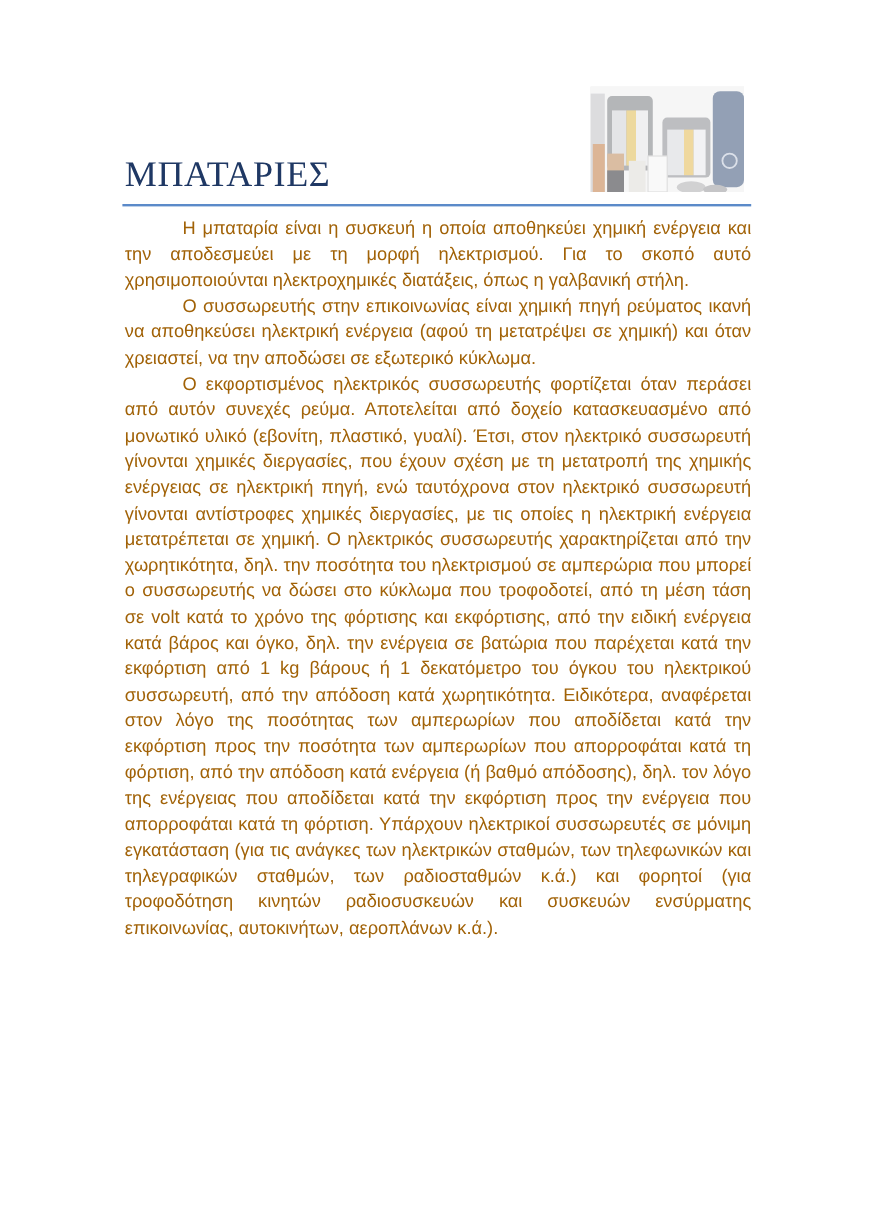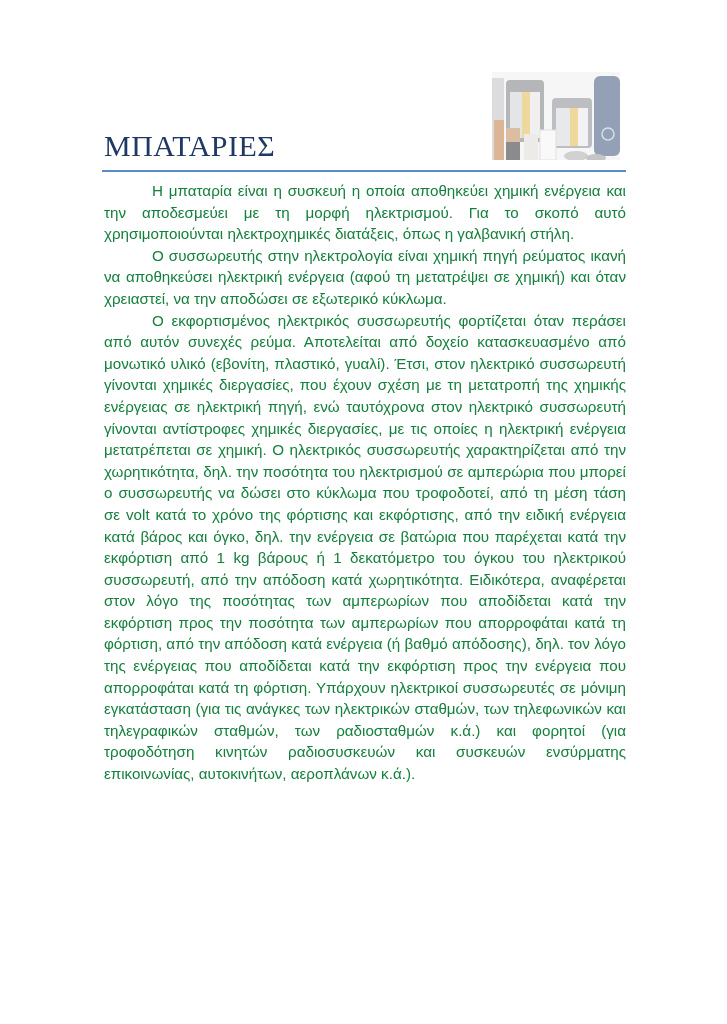--- a/index.html
+++ b/index.html
@@ -52,21 +52,21 @@
       height: 0;
       border-top: 2px solid #5b8ac9;
     }
     .body-text {
       position: absolute;
       left: 104px;
       top: 180px;
       width: 522px;
       font-size: 15.2px;
       line-height: 21.6px;
-      color: #15803d;
+      color: #a16207;
       text-align: justify;
     }
     .body-text p {
       margin: 0;
       text-indent: 48px;
     }
   </style>
 </head>
 <body>
 
@@ -101,17 +101,17 @@
       <ellipse cx="104" cy="86" rx="10" ry="4" fill="#a6a6a9"></ellipse>
       <rect x="0" y="0" width="128" height="88" fill="#ffffff" opacity="0.35"></rect>
     </svg>
   </div>
 
   <h1 class="title">ΜΠΑΤΑΡΙΕΣ</h1>
   <div class="title-rule"></div>
 
   <div class="body-text">
     <p>Η μπαταρία  είναι η συσκευή η οποία αποθηκεύει χημική ενέργεια και την αποδεσμεύει με τη μορφή ηλεκτρισμού. Για το σκοπό αυτό χρησιμοποιούνται ηλεκτροχημικές διατάξεις, όπως η γαλβανική στήλη.</p>
-    <p>Ο συσσωρευτής στην ηλεκτρολογία είναι χημική πηγή ρεύματος ικανή να αποθηκεύσει ηλεκτρική ενέργεια (αφού τη μετατρέψει σε χημική) και όταν χρειαστεί, να την αποδώσει σε εξωτερικό κύκλωμα.</p>
+    <p>Ο συσσωρευτής στην επικοινωνίας είναι χημική πηγή ρεύματος ικανή να αποθηκεύσει ηλεκτρική ενέργεια (αφού τη μετατρέψει σε χημική) και όταν χρειαστεί, να την αποδώσει σε εξωτερικό κύκλωμα.</p>
     <p>Ο εκφορτισμένος ηλεκτρικός συσσωρευτής φορτίζεται όταν περάσει από αυτόν συνεχές ρεύμα. Αποτελείται από δοχείο κατασκευασμένο από μονωτικό  υλικό (εβονίτη, πλαστικό, γυαλί). Έτσι, στον ηλεκτρικό συσσωρευτή γίνονται χημικές διεργασίες, που έχουν σχέση με τη μετατροπή της χημικής ενέργειας σε ηλεκτρική πηγή, ενώ ταυτόχρονα στον ηλεκτρικό συσσωρευτή γίνονται αντίστροφες χημικές διεργασίες, με τις οποίες η ηλεκτρική ενέργεια μετατρέπεται σε χημική. Ο ηλεκτρικός συσσωρευτής χαρακτηρίζεται από την χωρητικότητα, δηλ. την ποσότητα του ηλεκτρισμού σε αμπερώρια που μπορεί ο συσσωρευτής να δώσει στο κύκλωμα που τροφοδοτεί, από τη μέση τάση σε volt κατά το χρόνο της φόρτισης και εκφόρτισης, από την ειδική ενέργεια κατά βάρος και όγκο, δηλ. την ενέργεια σε βατώρια που παρέχεται κατά την εκφόρτιση από 1 kg βάρους ή 1 δεκατόμετρο του όγκου του ηλεκτρικού συσσωρευτή, από την απόδοση κατά χωρητικότητα. Ειδικότερα, αναφέρεται στον λόγο της ποσότητας των αμπερωρίων που αποδίδεται κατά την εκφόρτιση προς την ποσότητα των αμπερωρίων που απορροφάται κατά τη φόρτιση, από την απόδοση κατά ενέργεια (ή βαθμό απόδοσης), δηλ. τον λόγο της ενέργειας που αποδίδεται κατά την εκφόρτιση προς την ενέργεια που απορροφάται κατά τη φόρτιση. Υπάρχουν ηλεκτρικοί συσσωρευτές σε μόνιμη εγκατάσταση (για τις ανάγκες των ηλεκτρικών σταθμών, των τηλεφωνικών και τηλεγραφικών σταθμών, των ραδιοσταθμών κ.ά.) και φορητοί (για τροφοδότηση κινητών ραδιοσυσκευών και συσκευών ενσύρματης επικοινωνίας, αυτοκινήτων, αεροπλάνων κ.ά.).</p>
   </div>
 
 </div>
 
 </body></html>

